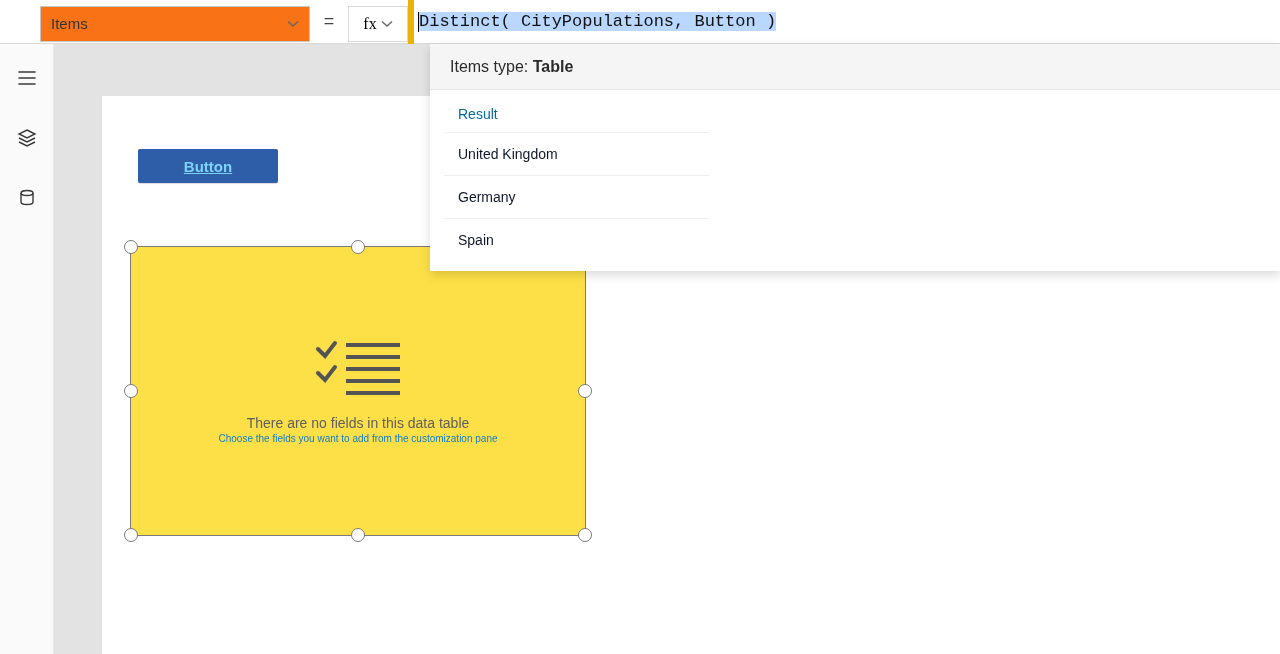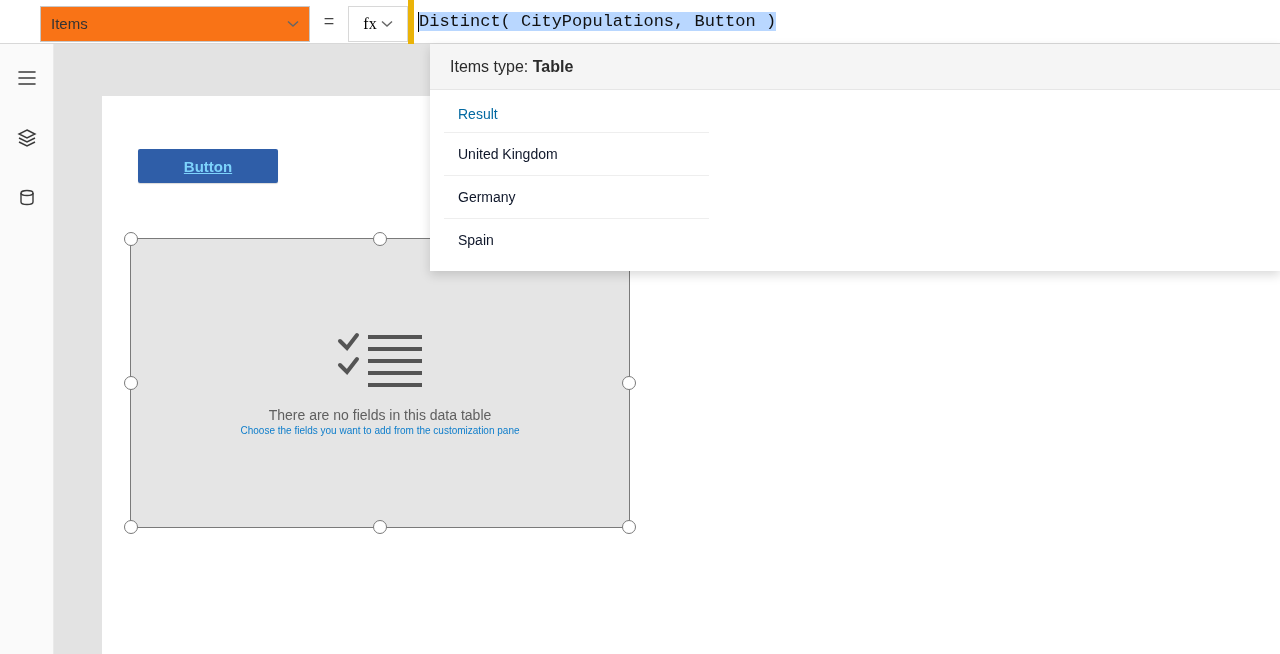--- a/index.html
+++ b/index.html
@@ -51,22 +51,22 @@
   .pa-button {
     position: absolute; top: 53px; left: 36px; width: 140px; height: 34px;
     background: #2f5ea8; color: #7dd3fc; border: none; border-radius: 2px;
     font-size: 15px; font-weight: 600; display:flex; align-items:center; justify-content:center;
     box-shadow: 0 1px 1px rgba(0,0,0,0.15);
     text-decoration: underline;
   }
 
   
   .datatable-sel {
-    position: absolute; top: 142px; left: 28px; width: 500px; height: 290px;
-    border: 1px solid #7a7a7a; background:#e5e5e5;
+    position: absolute; top: 150px; left: 28px; width: 456px; height: 290px;
+    border: 1px solid #7a7a7a; background:#fde047;
     display:flex; flex-direction:column; align-items:center; justify-content:center;
   }
   .sel-handle {
     position: absolute; width: 14px; height: 14px; background: #fff; border: 1px solid #7a7a7a; border-radius: 50%;
   }
   .h-tl { top:-7px; left:-7px; } .h-tm { top:-7px; left: calc(50% - 7px); } .h-tr { top:-7px; right:-7px; }
   .h-ml { top: calc(50% - 7px); left:-7px; } .h-mr { top: calc(50% - 7px); right:-7px; }
   .h-bl { bottom:-7px; left:-7px; } .h-bm { bottom:-7px; left: calc(50% - 7px); } .h-br { bottom:-7px; right:-7px; }
 
   .dt-icon { width: 88px; height: 58px; margin-bottom: 18px; color:#545454;}

